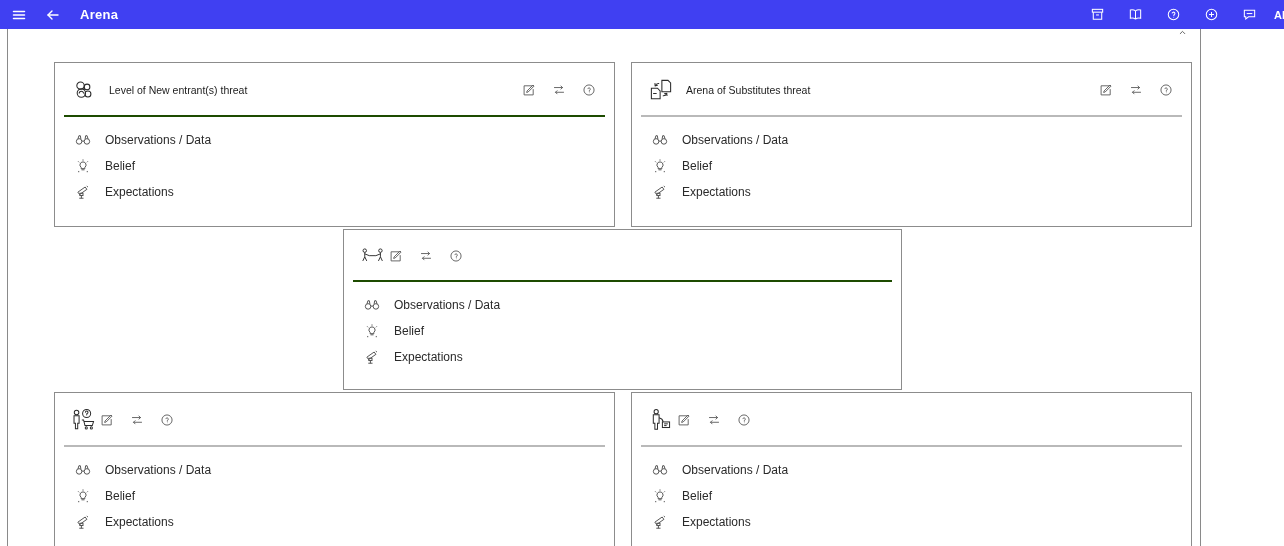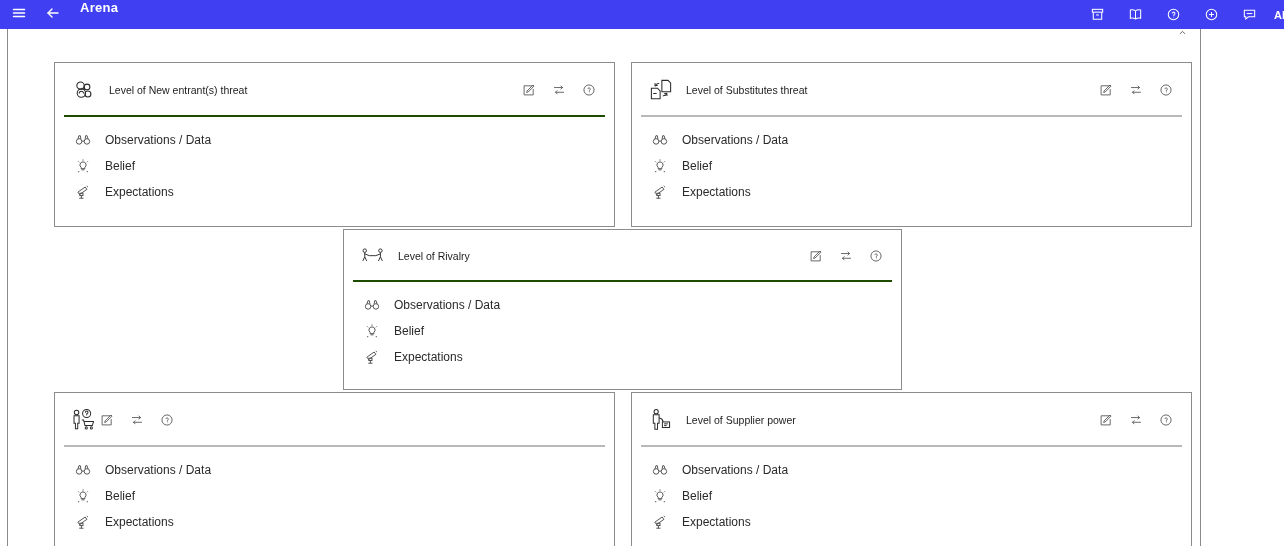--- a/index.html
+++ b/index.html
@@ -17,20 +17,21 @@
   }
 
   
   .appbar {
     position: absolute;
     top: 0; left: 0;
     width: 1284px;
     height: 29px;
     background: #4040f2;
     display: flex;
+    align-items: center;
     box-sizing: border-box;
     padding: 0 0 0 6px;
     z-index: 20;
   }
   .appbar-icon {
     width: 26px;
     height: 26px;
     display: flex;
     align-items: center;
     justify-content: center;
@@ -362,21 +363,21 @@
           <svg width="28" height="28" viewBox="0 0 32 32" fill="none" stroke="currentColor" stroke-width="1.2">
             <path d="M17 5 h7 l3 3 v10 h-10 z"></path>
             <path d="M5 14 h7 l3 3 v9 h-10 z"></path>
             <path d="M13.5 8.5 a4 4 0 0 0 -4 2.5" stroke-linecap="round"></path>
             <polyline points="9,8.2 9.4,11.2 12.3,10.6"></polyline>
             <path d="M18.5 22.5 a4 4 0 0 0 4 -2.5" stroke-linecap="round"></path>
             <polyline points="22.9,22.8 22.5,19.8 19.6,20.4"></polyline>
             <line x1="7" y1="20" x2="11" y2="20"></line>
           </svg>
         </div>
-        <div class="card-title">Level of Substitutes threat</div>
+        <div class="card-title">Arena of Substitutes threat</div>
         <div class="card-actions">
           <div class="act-icon">
             <svg width="14" height="14" viewBox="0 0 16 16" fill="none" stroke="currentColor" stroke-width="1.05">
               <path d="M12.6 2.3 L13.8 3.5 L7 10.3 L5.3 10.8 L5.8 9.1 Z"></path>
               <path d="M12.1 3.2 L2.4 3.2 L2.4 13.6 L12.8 13.6 L12.8 7.0"></path>
             </svg>
           </div>
           <div class="act-icon">
             <svg width="14" height="14" viewBox="0 0 16 16" fill="none" stroke="currentColor" stroke-width="1.05" stroke-linecap="round">
               <line x1="2.8" y1="5.2" x2="12" y2="5.2"></line>
@@ -443,21 +444,20 @@
           <svg width="28" height="28" viewBox="0 0 34 32" fill="none" stroke="currentColor" stroke-width="1.15">
             <circle cx="7" cy="9.5" r="2.1"></circle>
             <path d="M7 11.8 v5.2 M7 17 l-2.4 5 M7 17 l2.4 5"></path>
             <path d="M7 13.4 L12.5 15.6"></path>
             <circle cx="26" cy="9.5" r="2.1"></circle>
             <path d="M26 11.8 v5.2 M26 17 l2.4 5 M26 17 l-2.4 5"></path>
             <path d="M26 13.4 L20.5 15.6"></path>
             <line x1="12.5" y1="15.6" x2="20.5" y2="15.6"></line>
           </svg>
         </div>
-        <div class="card-title">Level of Rivalry</div>
         <div class="card-actions">
           <div class="act-icon">
             <svg width="14" height="14" viewBox="0 0 16 16" fill="none" stroke="currentColor" stroke-width="1.05">
               <path d="M12.6 2.3 L13.8 3.5 L7 10.3 L5.3 10.8 L5.8 9.1 Z"></path>
               <path d="M12.1 3.2 L2.4 3.2 L2.4 13.6 L12.8 13.6 L12.8 7.0"></path>
             </svg>
           </div>
           <div class="act-icon">
             <svg width="14" height="14" viewBox="0 0 16 16" fill="none" stroke="currentColor" stroke-width="1.05" stroke-linecap="round">
               <line x1="2.8" y1="5.2" x2="12" y2="5.2"></line>
@@ -604,21 +604,20 @@
         <div class="force-icon">
           <svg width="28" height="28" viewBox="0 0 32 32" fill="none" stroke="currentColor" stroke-width="1.15">
             <circle cx="10.5" cy="6.5" r="2.4"></circle>
             <path d="M7.2 10 h6.6 v9.6 h-1.8 v7 h-3 v-7 h-1.8 z"></path>
             <path d="M13.8 13.5 q4 1 4.6 4.6"></path>
             <rect x="17.6" y="18.2" width="8.2" height="6.4"></rect>
             <line x1="19.6" y1="20.4" x2="23.8" y2="20.4"></line>
             <line x1="19.6" y1="22.4" x2="22.4" y2="22.4"></line>
           </svg>
         </div>
-        <div class="card-title">Level of Supplier power</div>
         <div class="card-actions">
           <div class="act-icon">
             <svg width="14" height="14" viewBox="0 0 16 16" fill="none" stroke="currentColor" stroke-width="1.05">
               <path d="M12.6 2.3 L13.8 3.5 L7 10.3 L5.3 10.8 L5.8 9.1 Z"></path>
               <path d="M12.1 3.2 L2.4 3.2 L2.4 13.6 L12.8 13.6 L12.8 7.0"></path>
             </svg>
           </div>
           <div class="act-icon">
             <svg width="14" height="14" viewBox="0 0 16 16" fill="none" stroke="currentColor" stroke-width="1.05" stroke-linecap="round">
               <line x1="2.8" y1="5.2" x2="12" y2="5.2"></line>

